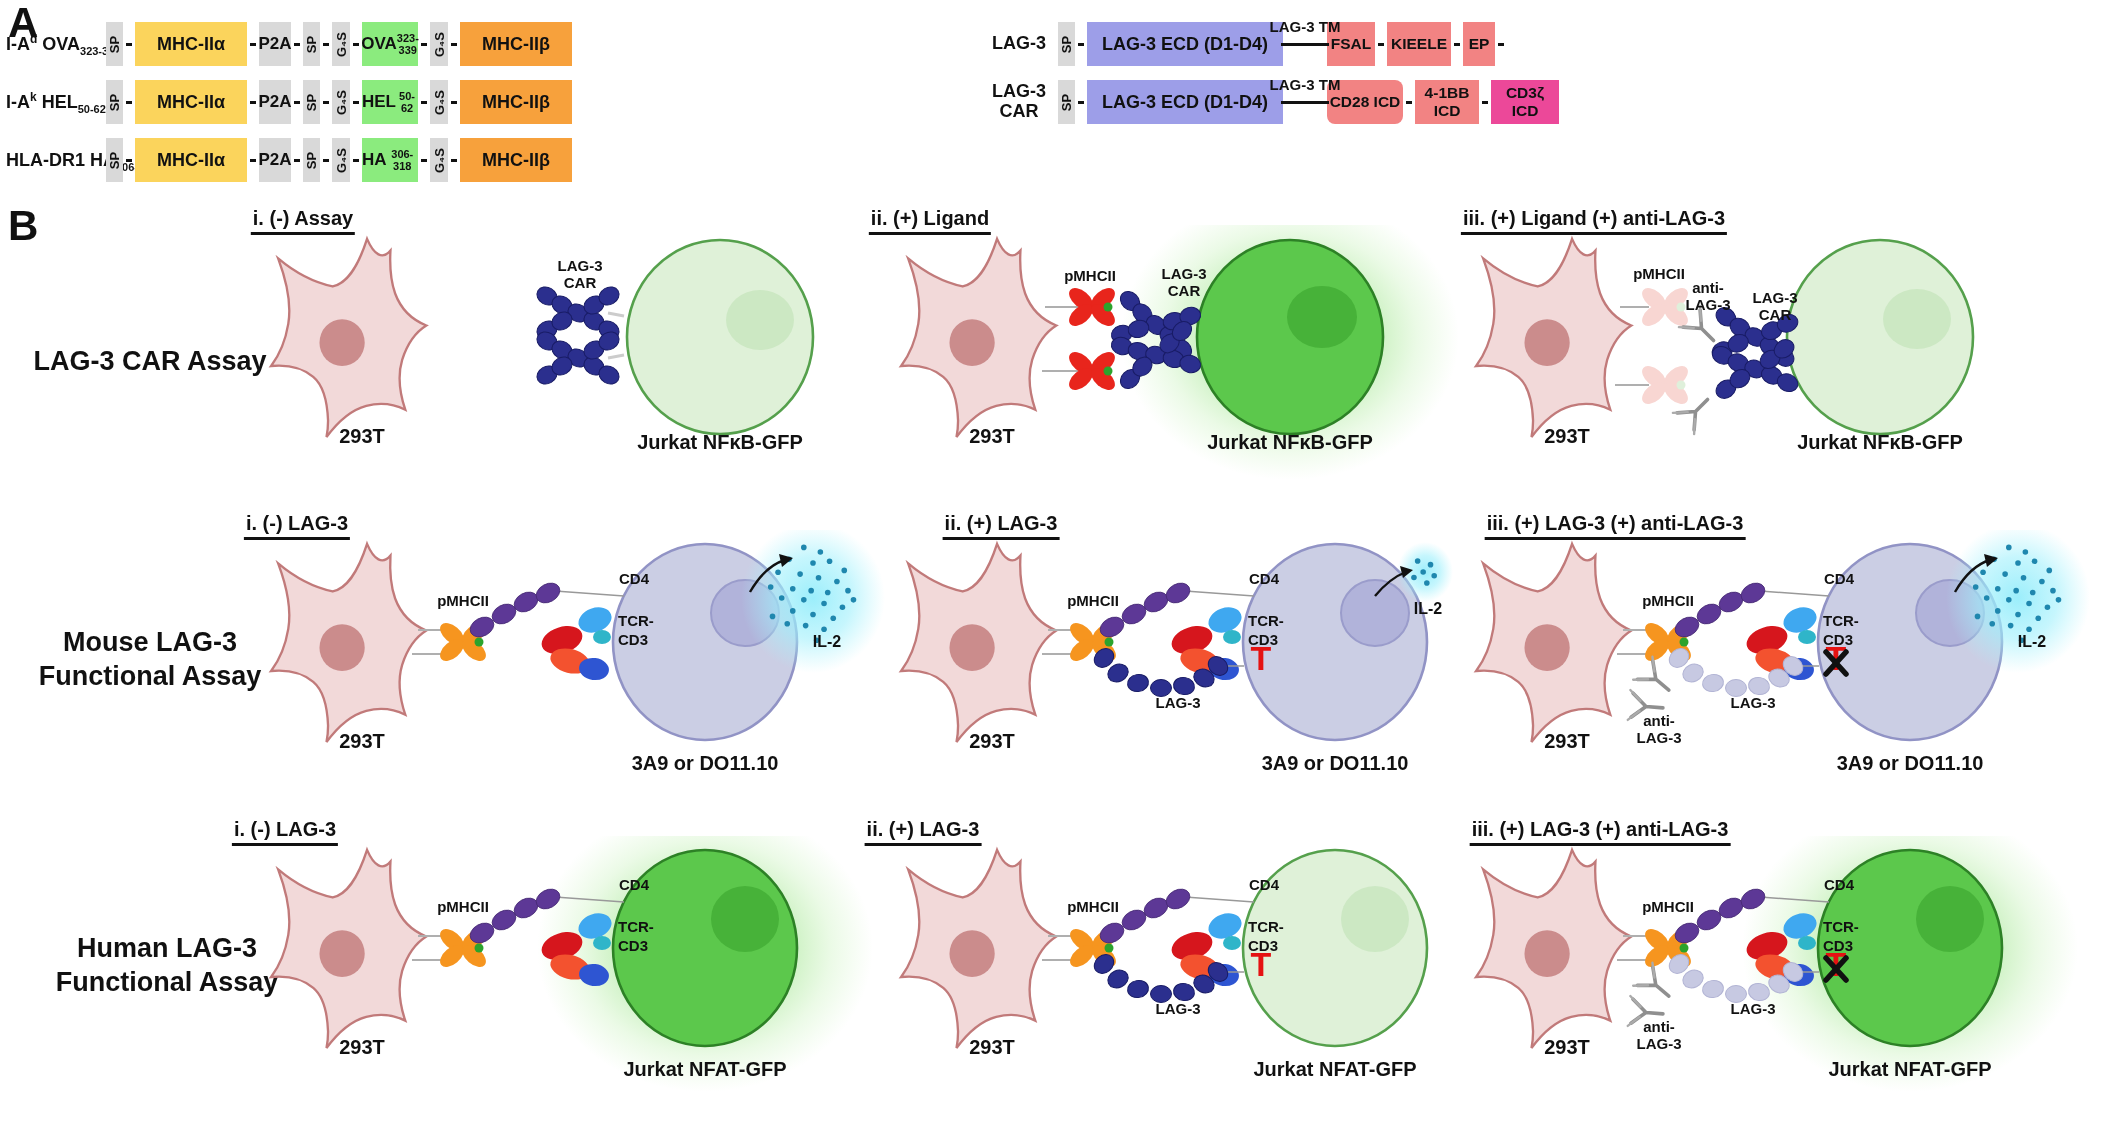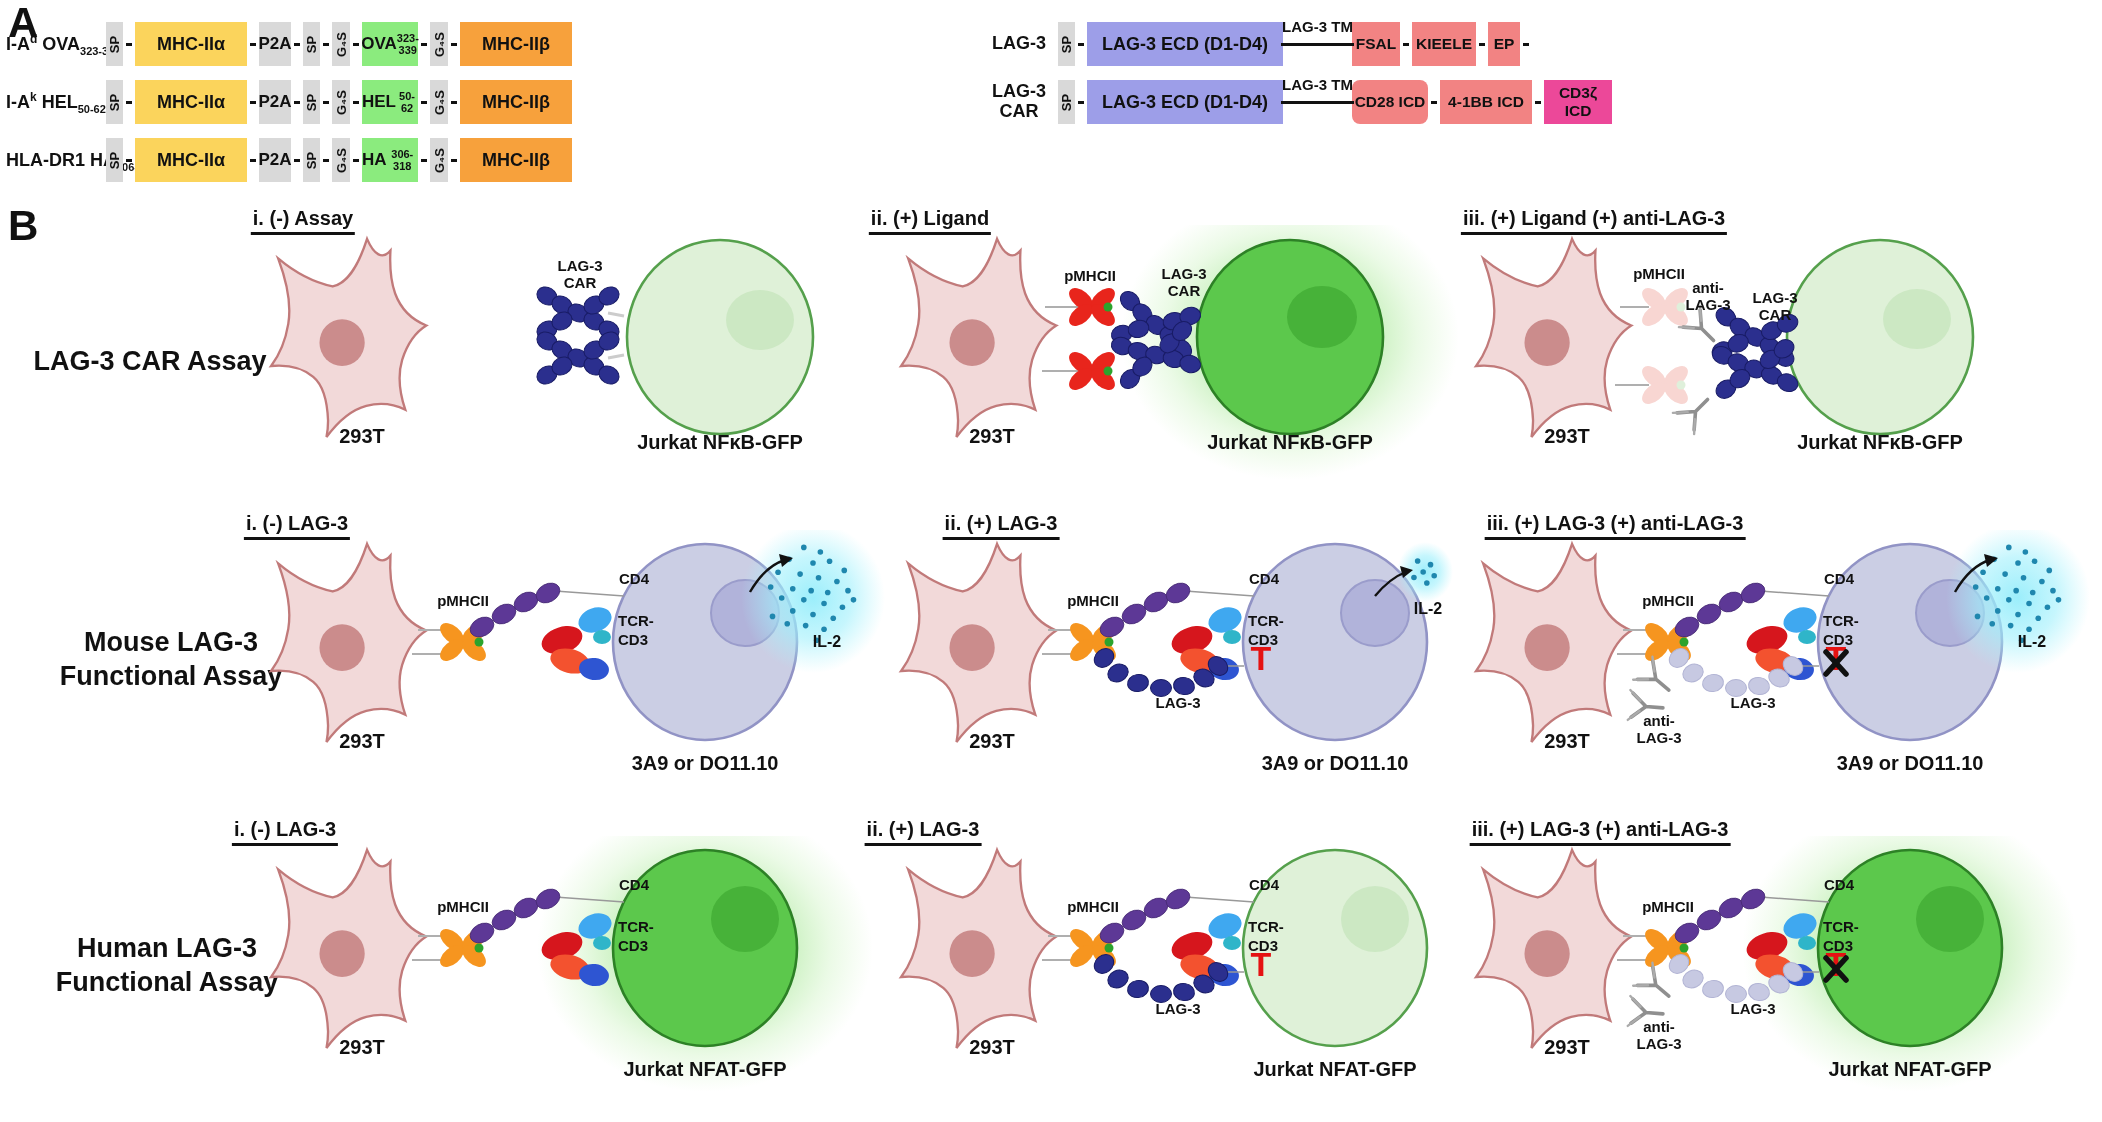--- a/index.html
+++ b/index.html
@@ -6,21 +6,21 @@
   #app{position:relative;width:2102px;height:1122px;background:#fff;overflow:hidden;}
   .panel-label{position:absolute;font-size:42px;font-weight:bold;color:#111;line-height:1;}
   .arow{position:absolute;display:flex;align-items:center;height:44px;}
   .alabel{font-weight:bold;font-size:18px;color:#111;text-align:right;white-space:nowrap;}
   .alabel sup{font-size:12px;} .alabel sub{font-size:11px;}
   .abox{display:flex;align-items:center;justify-content:center;height:44px;font-weight:bold;color:#111;flex:none;text-align:center;}
   .abox sub{font-size:11px;}
   .dash{width:6px;height:3px;background:#111;margin:0 3px;flex:none;}
   .rot{transform:rotate(-90deg);font-size:13px;font-weight:bold;white-space:nowrap;}
   .rname{width:78px;text-align:center;font-weight:bold;font-size:18px;line-height:1.1;flex:none;color:#111;}
-  .tmwrap{position:relative;width:69px;height:44px;flex:none;}
+  .tmwrap{position:relative;width:44px;height:44px;flex:none;}
   .tmlabel{position:absolute;left:50%;transform:translateX(-50%);top:-4px;font-size:15px;font-weight:bold;white-space:nowrap;color:#111;}
   .tmline{position:absolute;left:-2px;right:-2px;top:21px;height:3px;background:#111;}
   .heading{position:absolute;transform:translateX(-50%);font-size:20px;font-weight:bold;color:#111;border-bottom:3px solid #111;padding:0 2px 2px;white-space:nowrap;}
   .row-title{position:absolute;width:300px;text-align:center;font-size:27px;font-weight:bold;color:#111;line-height:1.25;}
   svg{position:absolute;}
   text{font-family:"Liberation Sans",sans-serif;}
 </style>
 </head>
 <body>
 
@@ -189,21 +189,21 @@
           <span>LAG-3 ECD (D1-D4)</span>
         </div>
         <div class="tmwrap">
           <div class="tmlabel">LAG-3 TM</div>
           <div class="tmline"></div>
         </div>
         <div class="abox" style="width: 76px; background: rgb(242, 131, 131); font-size: 15.5px; border-radius: 8px;">
           <span>CD28 ICD</span>
         </div>
         <span class="dash"></span>
-        <div class="abox" style="width: 92px; background: rgb(242, 131, 131); font-size: 15.5px;">
+        <div class="abox" style="width: 64px; background: rgb(242, 131, 131); font-size: 15.5px;">
           <span>4-1BB ICD</span>
         </div>
         <span class="dash"></span>
         <div class="abox" style="width: 68px; background: #ec4899; font-size: 15.5px;">
           <span>CD3ζ ICD</span>
         </div>
       </div>
     </div>
   <div id="panelB">
       <div class="panel-label" style="position: absolute; left: 8px; top: 205px;">B</div>
@@ -356,21 +356,21 @@
           <ellipse cx="-16" cy="8" rx="10.5" ry="8.5" fill="#2B2F8E" transform="rotate(-30 -16 8)" stroke="#191C66" stroke-width="1"></ellipse>
           <ellipse cx="16" cy="-8" rx="10.5" ry="8.5" fill="#2B2F8E" transform="rotate(-30 16 -8)" stroke="#191C66" stroke-width="1"></ellipse>
           <ellipse cx="31" cy="-17" rx="10.5" ry="8.5" fill="#2B2F8E" transform="rotate(-30 31 -17)" stroke="#191C66" stroke-width="1"></ellipse>
         </g>
         <text x="204" y="54" font-size="15" font-weight="bold" fill="#111" text-anchor="middle">pMHCII</text>
         <text x="253" y="68" font-size="15" font-weight="bold" fill="#111" text-anchor="middle">anti-</text>
         <text x="253" y="85" font-size="15" font-weight="bold" fill="#111" text-anchor="middle">LAG-3</text>
         <text x="320" y="78" font-size="15" font-weight="bold" fill="#111" text-anchor="middle">LAG-3</text>
         <text x="320" y="95" font-size="15" font-weight="bold" fill="#111" text-anchor="middle">CAR</text>
       </svg>
-      <div class="row-title" style="left: 0px; top: 626px; padding-left: 21px;">
+      <div class="row-title" style="left: 0px; top: 626px;">
         <div>Mouse LAG-3</div>
         <div>Functional Assay</div>
       </div>
       <div class="heading" style="left: 297px; top: 512px;">i. (-) LAG-3</div>
       <svg width="640" height="285" viewBox="0 0 640 285" style="left: 250px; top: 530px;">
         <ellipse cx="455" cy="112" rx="92" ry="98" fill="#CBCEE4" stroke="#9193C5" stroke-width="2.6"></ellipse>
         <ellipse cx="495" cy="83" rx="34" ry="33" fill="#B1B3DA" stroke="#9A9CCB" stroke-width="2"></ellipse>
         <text x="455" y="240" font-size="20" font-weight="bold" fill="#111" text-anchor="middle">3A9 or DO11.10</text>
         <g>
           <ellipse cx="563" cy="68" rx="72" ry="75" fill="url(#cGlow)"></ellipse>

